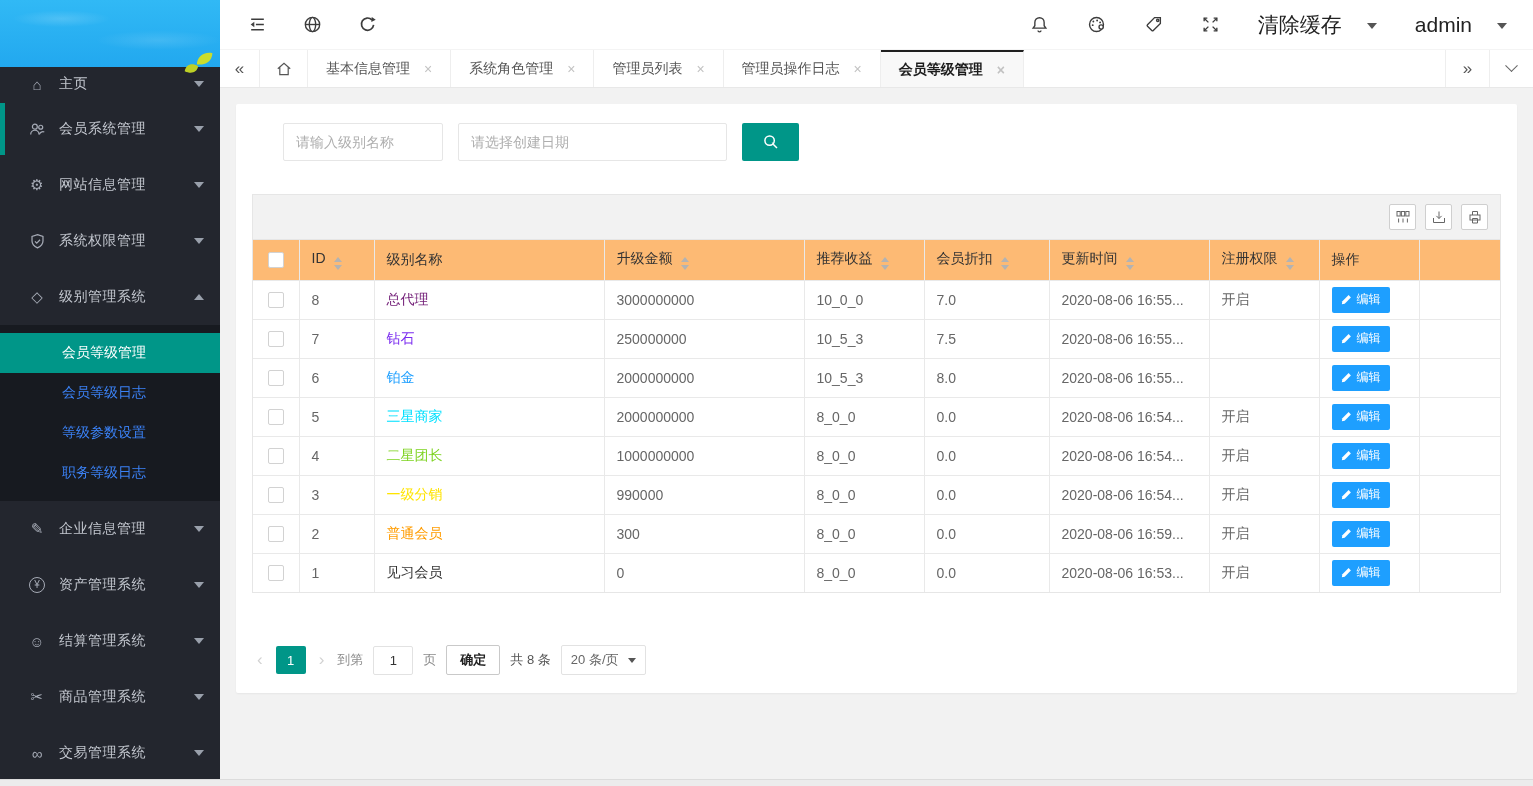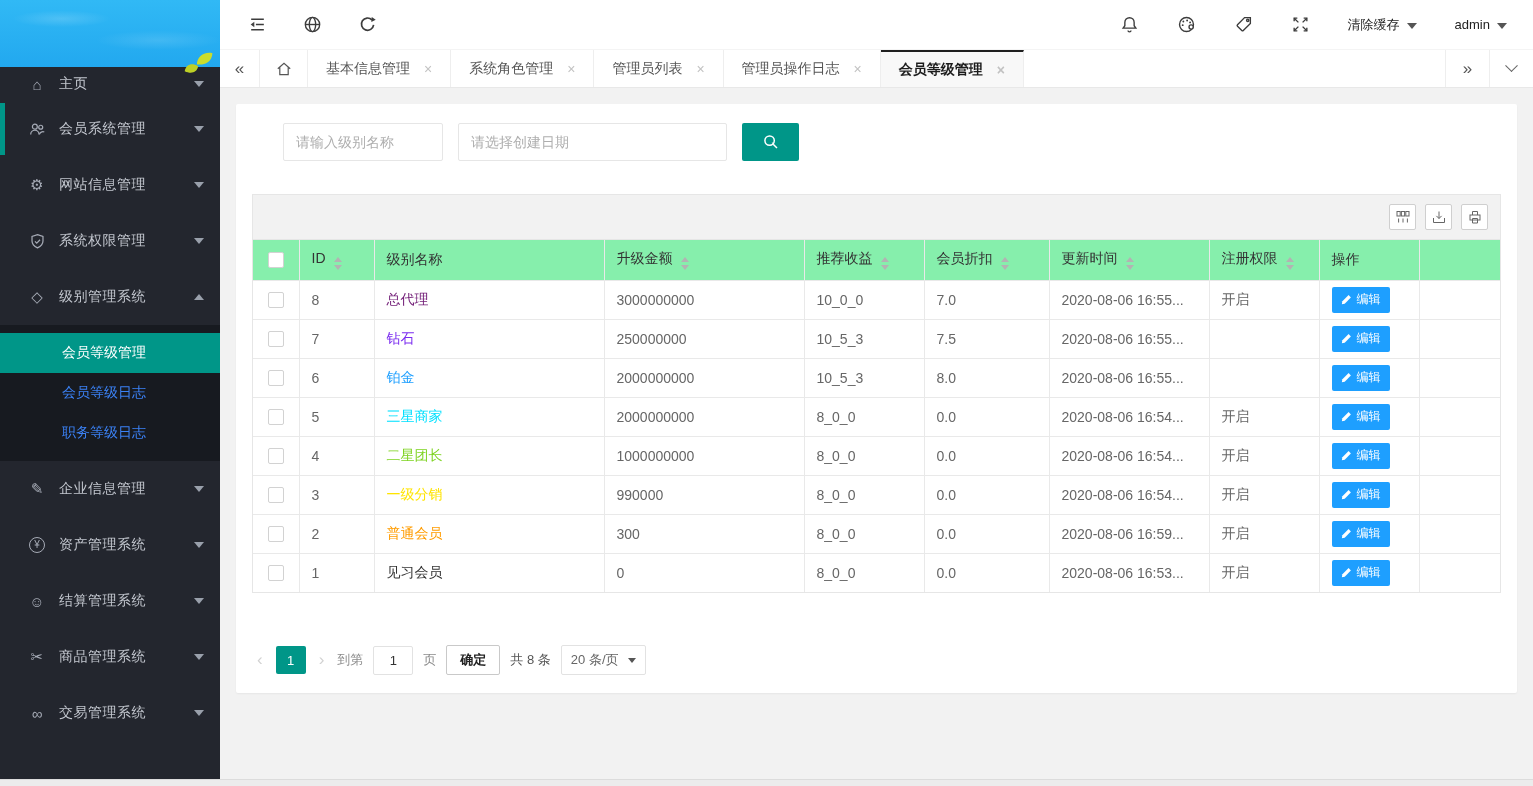--- a/index.html
+++ b/index.html
@@ -30,21 +30,21 @@
   .smi { height:40px; display:flex; align-items:center; padding-left:62px; color:#3b82f6; font-size:14px; cursor:pointer; }
   .smi.active { background:#009688; color:#fff; }
 
   
   .header { position:absolute; left:220px; right:0; top:0; height:50px; background:#fff;
             display:flex; align-items:center; border-bottom:1px solid #f4f4f4; }
   .h-left { display:flex; align-items:center; gap:36px; padding-left:28px; }
   .h-right { margin-left:auto; display:flex; align-items:center; gap:38px; padding-right:26px; }
   .h-ic { display:inline-flex; align-items:center; cursor:pointer; }
   .h-ic svg { stroke:#3c3c3c; stroke-width:1.3; fill:none; }
-  .h-drop { display:flex; align-items:center; gap:7px; font-size:13px; color:#222; cursor:pointer; }
+  .h-drop { display:flex; align-items:center; gap:25px; font-size:21px; color:#222; cursor:pointer; }
   .dcaret { width:0; height:0; border-left:5px solid transparent; border-right:5px solid transparent;
             border-top:6px solid #555; margin-top:2px; }
 
   
   .tabbar { position:absolute; left:220px; right:0; top:50px; height:38px; background:#fff;
             border-bottom:1px solid #e8e8e8; display:flex; align-items:stretch; }
   .tb-btn { width:40px; display:flex; align-items:center; justify-content:center;
             color:#555; font-size:17px; border-right:1px solid #eee; cursor:pointer; }
   .tab-home { width:48px; display:flex; align-items:center; justify-content:center; border-right:1px solid #eee; cursor:pointer; }
   #tabs-host { display:flex; align-items:stretch; }
@@ -70,21 +70,21 @@
   .inp-date { width:269px; }
   .search-btn { width:57px; height:38px; background:#009688; border:none; border-radius:2px;
                 display:flex; align-items:center; justify-content:center; cursor:pointer; }
 
   .tblock { border:1px solid #e6e6e6; }
   .toolbar { height:45px; background:#f2f2f2; border-bottom:1px solid #e6e6e6;
              display:flex; align-items:center; justify-content:flex-end; gap:9px; padding-right:12px; }
   .tool-btn { width:27px; height:26px; background:#fff; border:1px solid #cfcfcf; border-radius:2px;
               display:flex; align-items:center; justify-content:center; cursor:pointer; }
   table { width:100%; border-collapse:collapse; table-layout:fixed; font-size:14px; color:#666; }
-  th { background:#86efac; height:40px; font-weight:normal; color:#333; text-align:left; padding:0 12px; }
+  th { background:#fdba74; height:40px; font-weight:normal; color:#333; text-align:left; padding:0 12px; }
   td { height:39px; padding:0 12px; border-top:1px solid #e9e9e9; background:#fff;
        white-space:nowrap; overflow:hidden; }
   th + th, td + td { border-left:1px solid #e9e9e9; }
   .cell-check { text-align:center; padding:0; }
   .cbx { display:inline-block; width:16px; height:16px; border:1px solid #d2d2d2; border-radius:2px;
          background:#fff; vertical-align:middle; cursor:pointer; }
   .sort { display:inline-flex; flex-direction:column; gap:3px; margin-left:8px; vertical-align:1px; }
   .s-up { width:0; height:0; border-left:4px solid transparent; border-right:4px solid transparent;
           border-bottom:5px solid #b3b3b3; }
   .s-dn { width:0; height:0; border-left:4px solid transparent; border-right:4px solid transparent;
@@ -159,20 +159,21 @@
         <span class="caret "></span>
       </div>
       <div class="mi">
         <span class="mi-icon">◇</span>
         <span class="mi-label">级别管理系统</span>
         <span class="caret up"></span>
       </div>
       <div class="submenu">
         <div class="smi active">会员等级管理</div>
         <div class="smi">会员等级日志</div>
+        <div class="smi">等级参数设置</div>
         <div class="smi">职务等级日志</div>
       </div>
       <div class="mi">
         <span class="mi-icon">✎</span>
         <span class="mi-label">企业信息管理</span>
         <span class="caret "></span>
       </div>
       <div class="mi">
         <span class="mi-icon">
           <span class="circled">¥</span>

